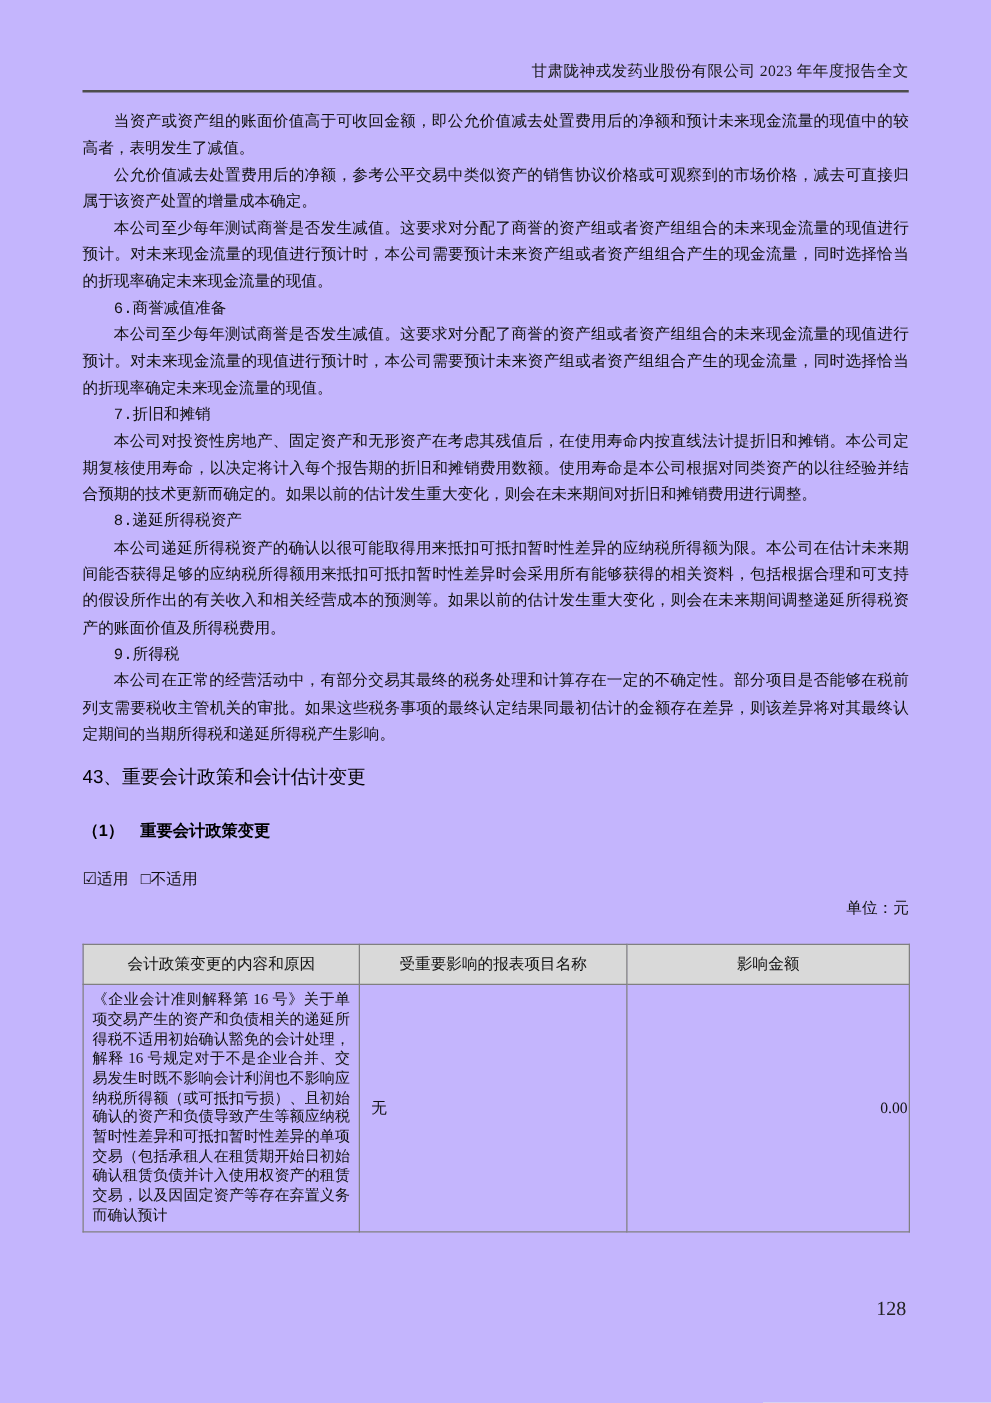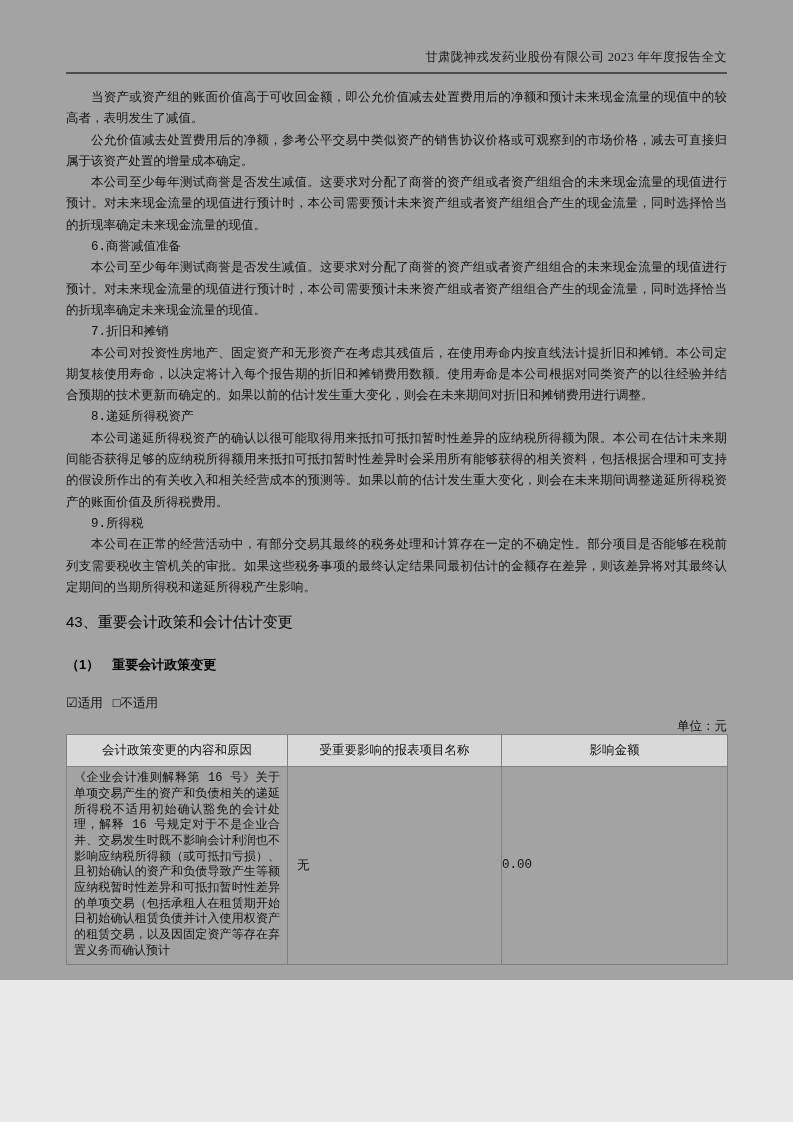--- a/index.html
+++ b/index.html
@@ -1,22 +1,22 @@
 <!DOCTYPE html>
 <html><head>
   <meta charset="utf-8">
   <style>
     * { margin: 0; padding: 0; box-sizing: border-box; }
     html, body { background: #e8e8e8; }
     .page {
       position: relative;
       width: 793px;
-      height: 980px;
+      height: 1122px;
       margin: 0 auto;
-      background: #a3a3a3;
+      background: #c4b5fd;
       font-family: "Liberation Serif", "DejaVu Serif", serif;
       color: #111111;
       overflow: hidden;
     }
     .content { margin: 0 66px; width: 661px; }
 
     .page-header-title {
       padding-top: 49px;
       text-align: right;
       font-size: 12.5px;
@@ -64,26 +64,25 @@
     .applicability .box { font-size: 13px; }
 
     .unit-label {
       margin-top: 7px;
       text-align: right;
       font-size: 12.5px;
       line-height: 16px;
     }
 
     table.policy-table {
-      margin-top: 0;
+      margin-top: 21px;
       width: 661px;
       border-collapse: collapse;
       table-layout: fixed;
       font-size: 12.5px;
-      font-family: Liberation Mono, monospace;
     }
     table.policy-table col.c1 { width: 221px; }
     table.policy-table col.c2 { width: 214px; }
     table.policy-table col.c3 { width: 226px; }
     table.policy-table th, table.policy-table td {
       border: 1px solid #808080;
       font-weight: normal;
     }
     table.policy-table th {
       background: #d9d9d9;
@@ -95,21 +94,21 @@
     }
     table.policy-table td { height: 192px; vertical-align: middle; }
     td.cell-content {
       padding: 4px 7px;
       font-size: 12px;
       line-height: 15.7px;
       text-align: justify;
       vertical-align: middle;
     }
     td.cell-affected { padding-left: 9px; text-align: left; }
-    td.cell-amount { padding-right: 1px; text-align: left; }
+    td.cell-amount { padding-right: 1px; text-align: right; }
 
     .page-number {
       position: absolute;
       top: 1040px;
       right: 68px;
       font-size: 16px;
       line-height: 16px;
       color: #222222;
     }
   </style>

